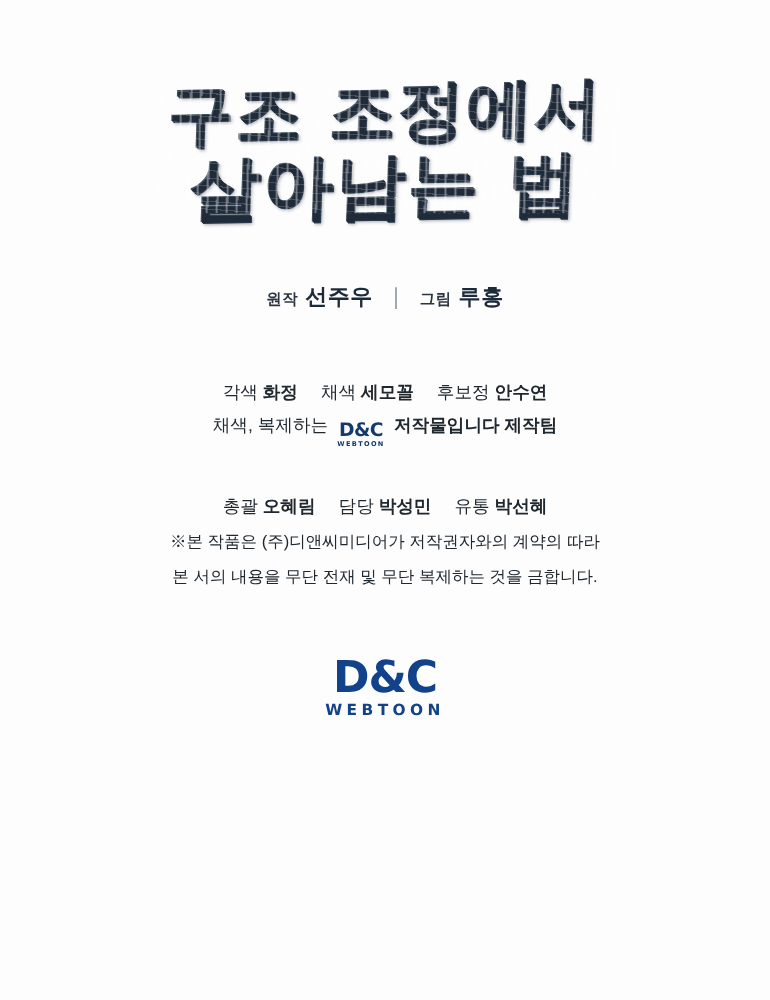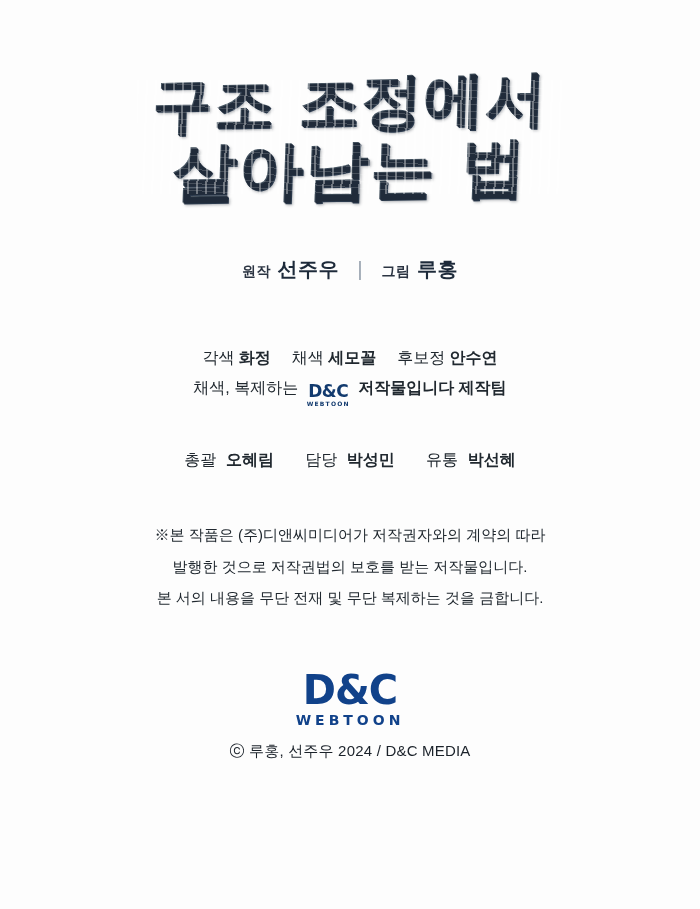--- a/index.html
+++ b/index.html
@@ -127,25 +127,23 @@
     color: #123a6e;
     margin-top: 1px;
   }
 
   .production-block {
     margin-top: 38px;
     text-align: center;
     line-height: 2.0;
     font-size: 16px;
     color: #20282f;
-    font-family: Liberation Mono, monospace;
   }
 
   .legal-block {
-    margin-top: 42px;
     text-align: center;
     line-height: 2.1;
     font-size: 15px;
     color: #20282f;
   }
 
   
   .logo-block {
     margin-top: 56px;
     text-align: center;
@@ -223,23 +221,21 @@
       <span class="role">담당</span>
       <span class="person">박성민</span>
       <span class="gap"></span>
       <span class="role">유통</span>
       <span class="person">박선혜</span>
     </div>
   </div>
 
   <div class="legal-block">
     <div>※본 작품은 (주)디앤씨미디어가 저작권자와의 계약의 따라</div>
-    <div>발행한 것으로 저작권법의 보호를 받는 저작물입니다.</div>
     <div>본 서의 내용을 무단 전재 및 무단 복제하는 것을 금합니다.</div>
   </div>
 
   <div class="logo-block">
     <div class="logo-main">D&amp;C</div>
     <div class="logo-sub">WEBTOON</div>
-    <div class="copyright">ⓒ 루홍, 선주우 2024 / D&amp;C MEDIA</div>
   </div>
 
 </div>
 
 </body></html>

